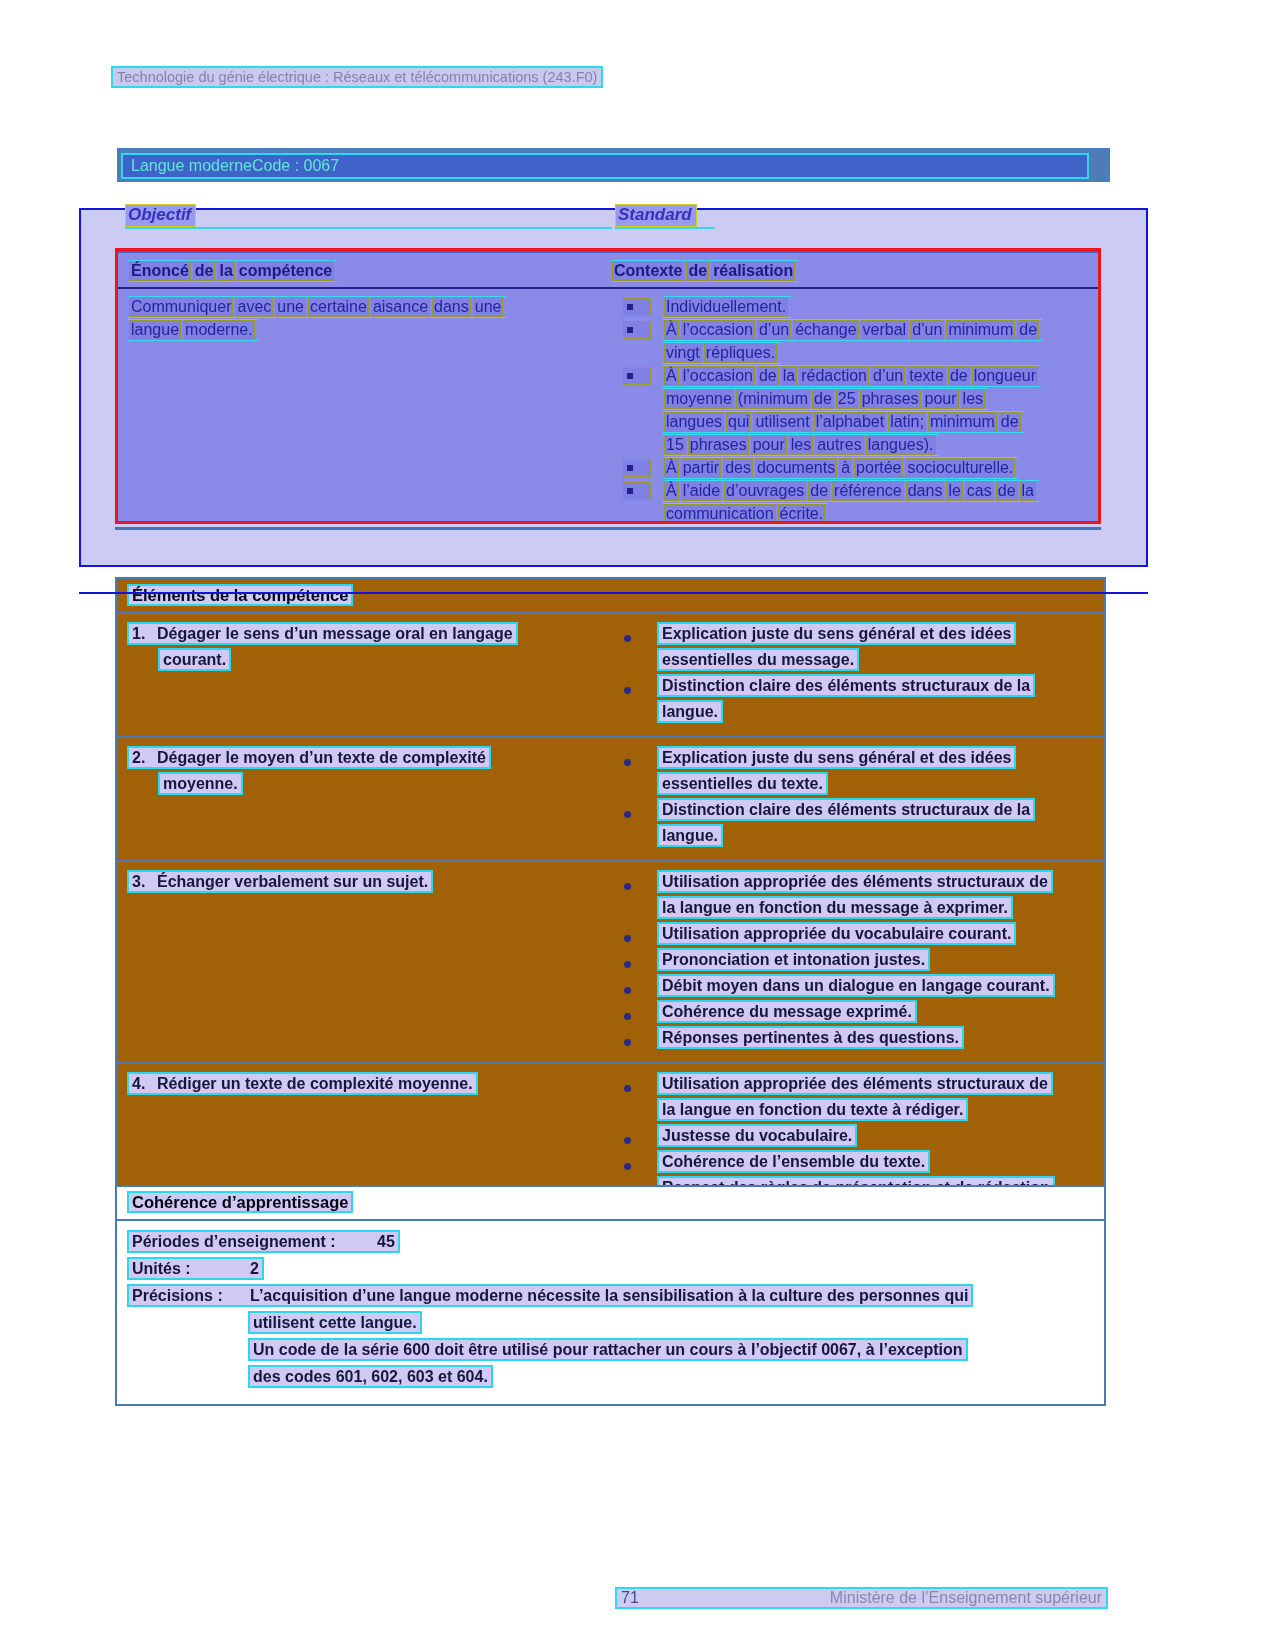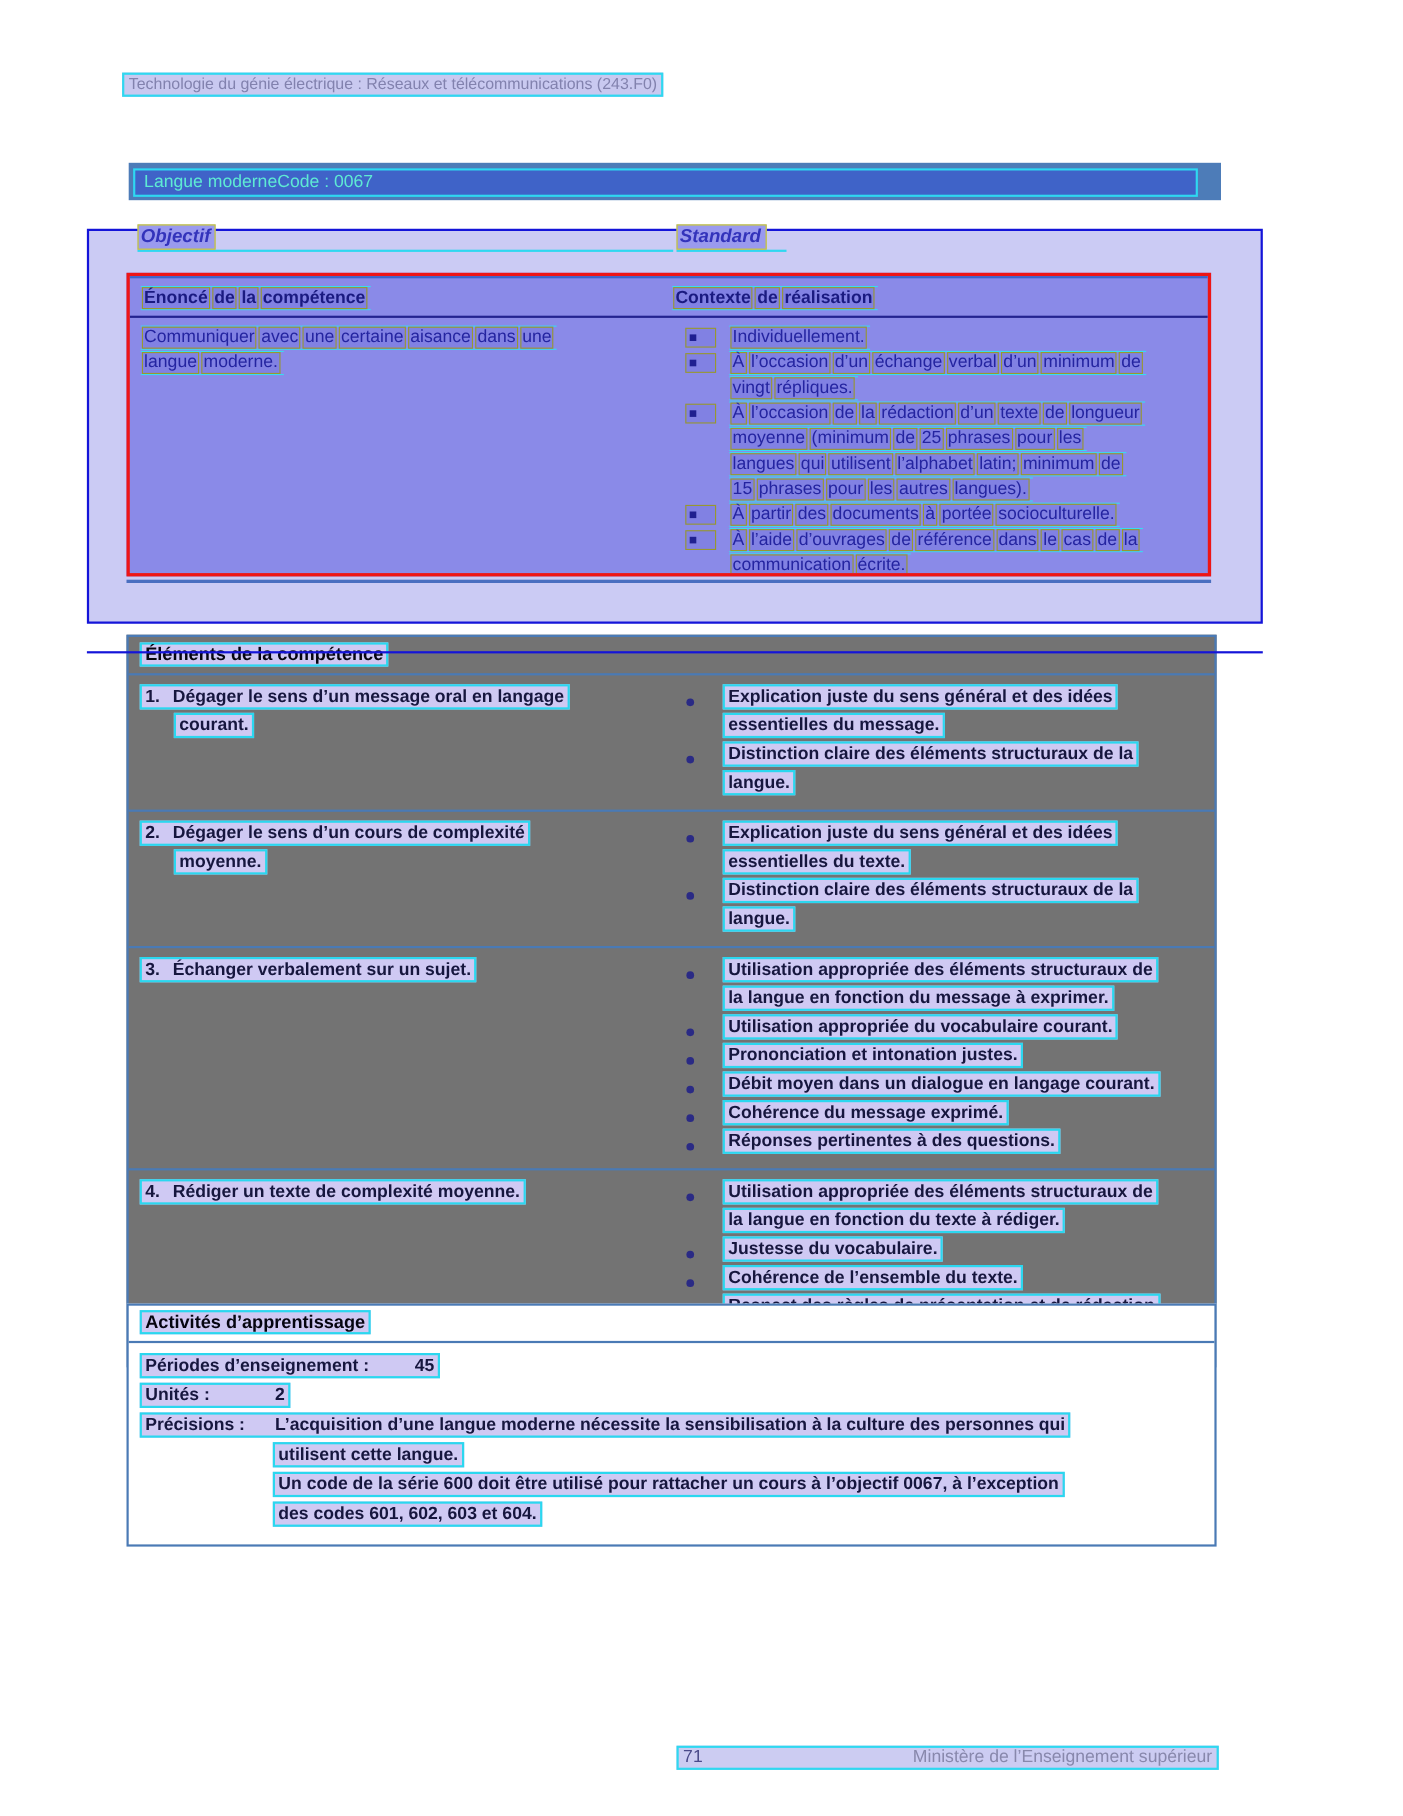--- a/index.html
+++ b/index.html
@@ -49,21 +49,21 @@
   .bmark { flex:none; width:26px; height:16px; border:1px solid #98982f; background:#8181e3;
     position:relative; margin:0 12px 0 12px; }
   .bmark::after { content:""; position:absolute; left:3px; top:5px; width:6px; height:6px;
     background:#202090; }
   .bspace { flex:none; width:52px; }
   .steel-under { position:absolute; left:115px; top:527px; width:986px; height:3px;
     background:#4a6fc0; z-index:1; }
 
   
   .elem-table { position:absolute; left:115px; top:577px; width:987px;
-    background:#737373; border:2px solid #4a7ab5; border-bottom-width:5px; z-index:2; }
+    background:#a16207; border:2px solid #4a7ab5; border-bottom-width:5px; z-index:2; }
   .et-head { display:grid; grid-template-columns:483px 1fr; padding:7px 0 7px 10px;
     border-bottom:2px solid #4a7ab5; }
   .et-row { display:grid; grid-template-columns:483px 1fr; padding:8px 0 10px 10px;
     border-bottom:2px solid #4a7ab5; }
   .et-row.last { border-bottom:none; }
   .band { width:max-content; background:#cfc9f3; border:2px solid #2bd7ef;
     color:#16163e; font-size:16px; line-height:19px; padding:0 3px; margin-bottom:3px;font-weight:bold; }
   .hdr .band { font-weight:bold; color:#050510; font-size:16.5px; }
   .crit-line { display:flex; align-items:center; }
   .dot { flex:none; width:7px; height:7px; border-radius:50%; background:#2a2a85;
@@ -199,21 +199,21 @@
             <span class="band">Distinction claire des éléments structuraux de la</span>
           </div>
         <div class="crit-line cont">
             <span class="band">langue.</span>
           </div>
       </div>
     </div>
 
     <div class="et-row">
       <div>
-        <div class="band"><span class="num">2.</span><span>Dégager le sens d’un cours de complexité</span></div>
+        <div class="band"><span class="num">2.</span><span>Dégager le moyen d’un texte de complexité</span></div>
         <div class="band el-cont">moyenne.</div>
       </div>
       <div>
         <div class="crit-line">
             <span class="dot"></span>
             <span class="band">Explication juste du sens général et des idées</span>
           </div>
         <div class="crit-line cont">
             <span class="band">essentielles du texte.</span>
           </div>
@@ -288,21 +288,21 @@
           </div>
         <div class="crit-line cont">
             <span class="band">propres au texte.</span>
           </div>
       </div>
     </div>
   </div>
 
   <div class="act-box">
     <div class="act-head hdr">
-      <span class="band">Activités d’apprentissage</span>
+      <span class="band">Cohérence d’apprentissage</span>
     </div>
     <div class="act-body">
       <div class="band"><span class="lab-wide">Périodes d’enseignement :</span><span>45</span></div>
       <div class="band"><span class="lab-narrow">Unités :</span><span>2</span></div>
       <div class="band"><span class="lab-narrow">Précisions :</span><span>L’acquisition d’une langue moderne nécessite la sensibilisation à la culture des personnes qui</span></div>
       <div class="prec-cont">
           <div class="band">utilisent cette langue.</div>
         </div>
       <div class="prec-cont">
           <div class="band">Un code de la série 600 doit être utilisé pour rattacher un cours à l’objectif 0067, à l’exception</div>

